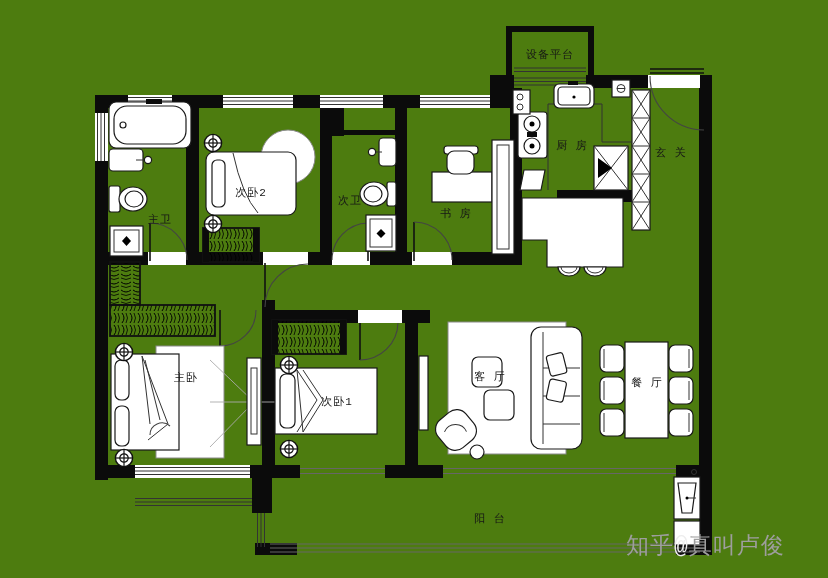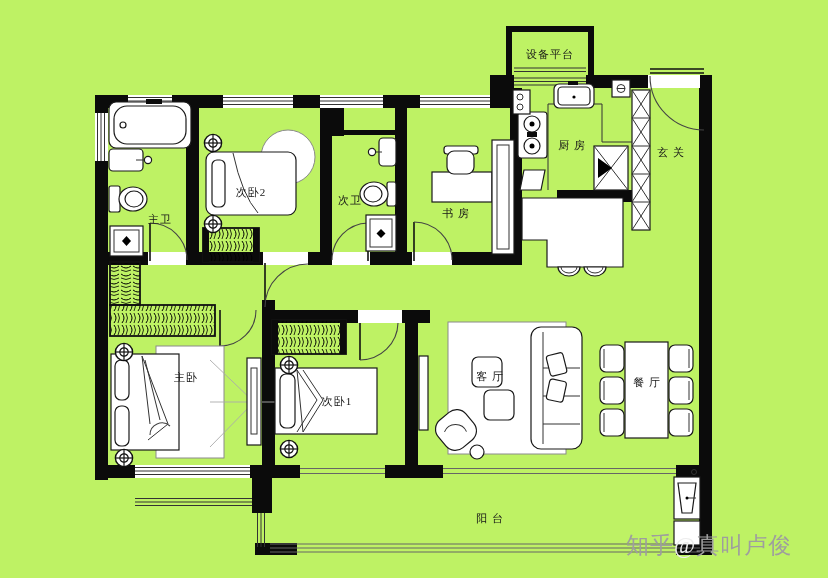--- a/index.html
+++ b/index.html
@@ -1,17 +1,17 @@
 <!DOCTYPE html>
 <html><head>
 <meta charset="utf-8">
 <style>
   html,body{margin:0;padding:0;background:#fff;}
-  .stage{position:relative;width:828px;height:578px;background:#bef264;overflow:hidden;
-         font-family:Liberation Serif, serif;}
+  .stage{position:relative;width:828px;height:578px;background:#4d7c0f;overflow:hidden;
+         font-family:Liberation Mono, monospace;}
   svg{position:absolute;inset:0;}
   .w{fill:#0b0b0b;}
   .f{fill:#ffffff;stroke:#1a1a1a;stroke-width:1.2;}
   .fg{fill:#ffffff;stroke:#8a8a8a;stroke-width:1;}
   .ln{stroke:#333333;stroke-width:1;fill:none;}
   .ln2{stroke:#666666;stroke-width:1;fill:none;}
   .arc{stroke:#444444;stroke-width:1.1;fill:none;}
   .leaf{stroke:#111111;stroke-width:1.6;fill:none;}
   .sight{stroke:#aaaaaa;stroke-width:0.9;fill:none;}
   .hatchbox{fill:url(#hang);stroke:#111;stroke-width:1.8;}

